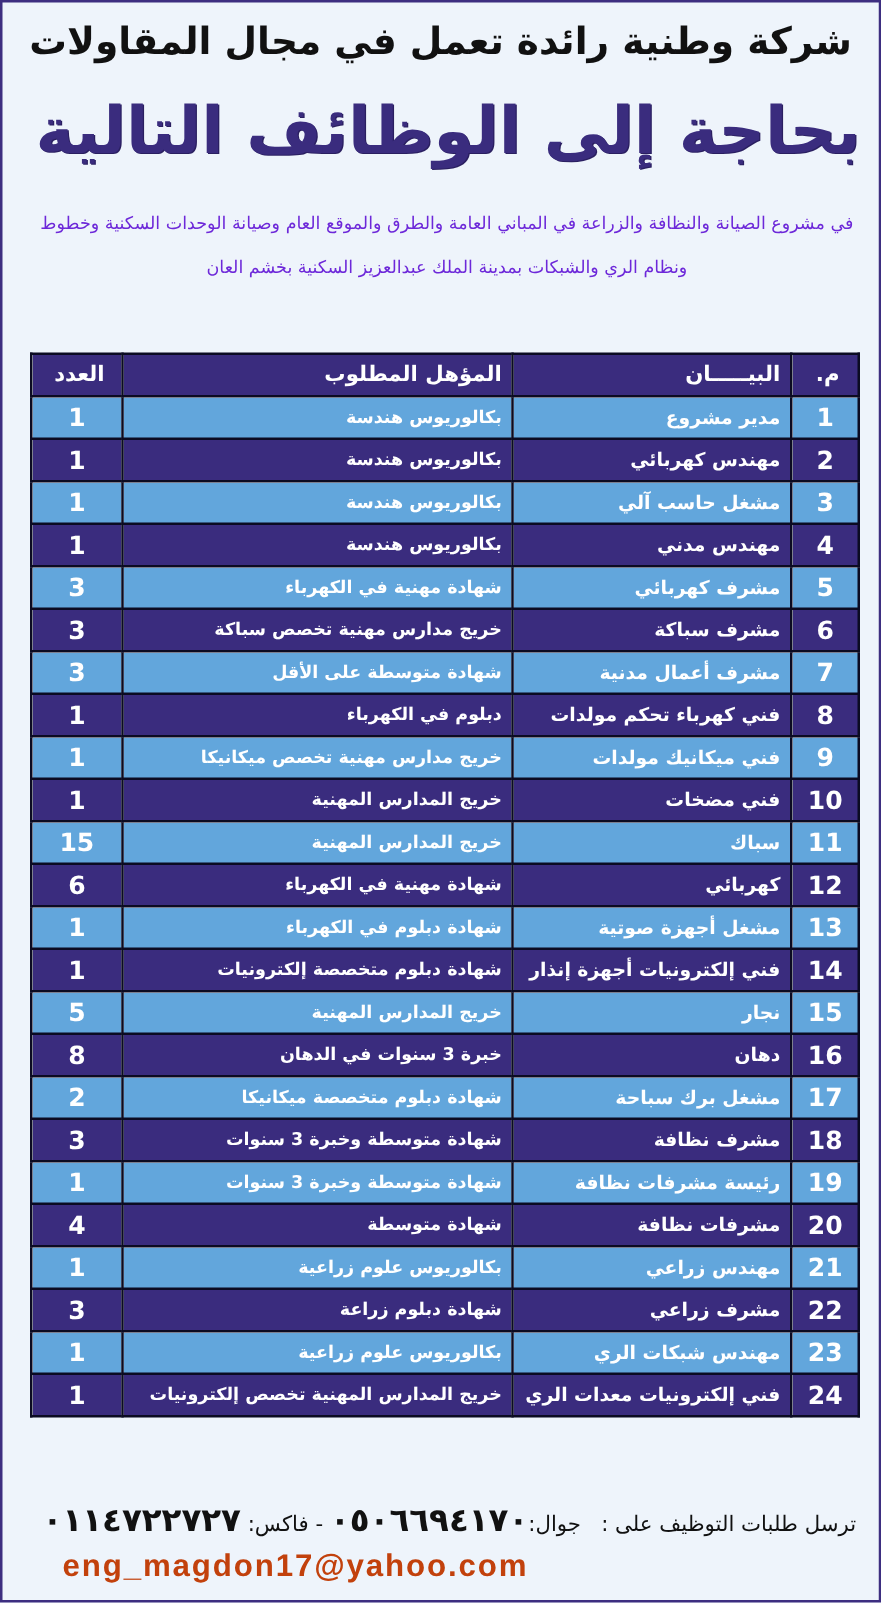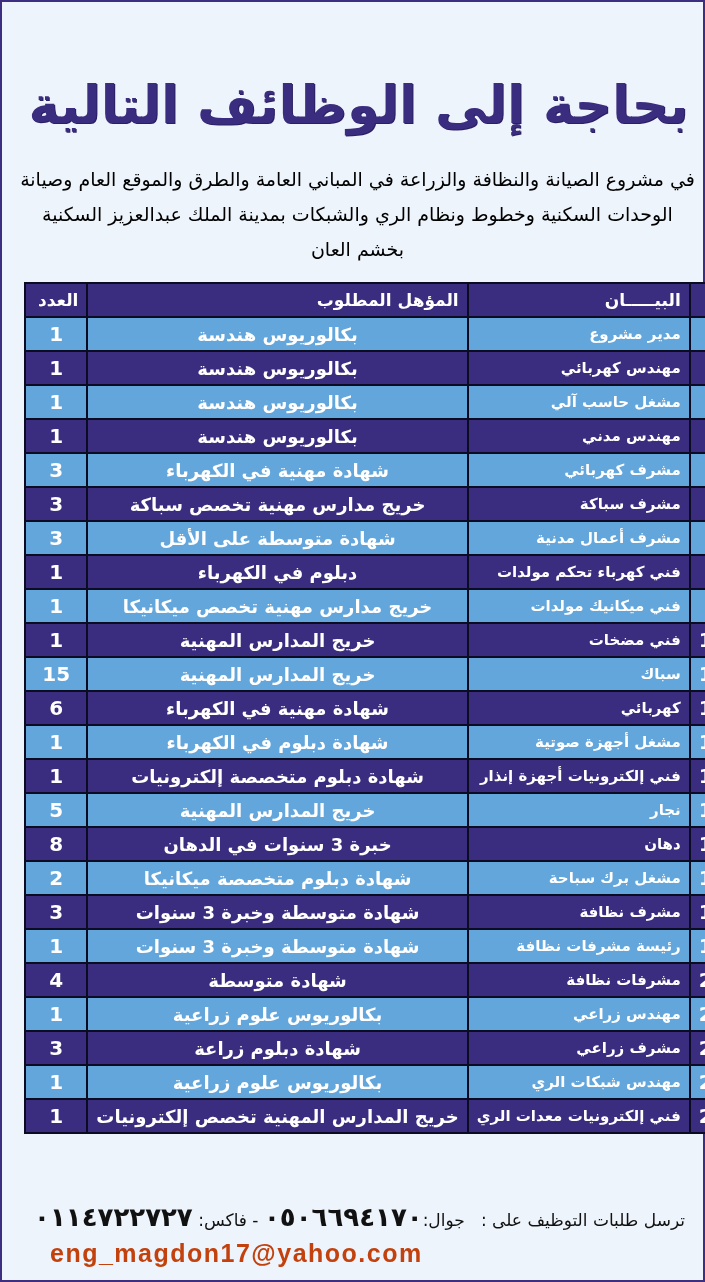--- a/index.html
+++ b/index.html
@@ -24,21 +24,21 @@
   .subheadline {
     position: absolute; left: 12px; right: 0; top: 68px;
     text-align: center;
     font-size: 52px; font-weight: bold; color: #3a2c7e;
     line-height: 70px;
     text-shadow: 1px 1px 0 #2a1f60;
   }
   .intro {
     position: absolute; left: 18px; right: 8px; top: 160px;
     text-align: center;
-    font-size: 19px; color: #000000; line-height: 35px;
+    font-size: 14px; color: #6d28d9; line-height: 35px;
   }
   table.jobs {
     position: absolute; left: 22px; top: 280px;
     width: 664px;
     border-collapse: collapse;
     direction: rtl;
     border: 2px solid #0b0b22;
   }
   table.jobs th, table.jobs td {
     border: 2px solid #0b0b22;
@@ -46,41 +46,42 @@
     font-weight: bold; color: #ffffff;
     white-space: nowrap; overflow: hidden;
   }
   table.jobs th { background: #3a2c7e; font-size: 17px; text-align: right; padding-left: 12px; }
   table.jobs th.c-num { text-align: center; }
   table.jobs th.c-count { text-align: center; }
   tr.dark td { background: #3a2c7e; }
   tr.light td { background: #62a6dc; }
   td.c-num { width: 38px; text-align: center; font-size: 20px; }
   td.c-desc { width: 205px; text-align: right; font-size: 15px; font-weight: normal; margin-left: 31px; }
-  td.c-qual { width: 298px; text-align: center; font-size: 18px; }
+  td.c-qual { width: 298px; text-align: right; font-size: 14px; }
   td.c-count { width: 58px; text-align: center; font-size: 20px; }
   .contact {
     position: absolute; right: 18px; left: 24px; top: 1200px;
     font-size: 17px; color: #111;
     direction: rtl; text-align: right;
     white-space: nowrap;
   }
   .contact .num { font-size: 26px; font-weight: bold; letter-spacing: 1px; }
   .email {
     position: absolute; left: 48px; top: 1237px;
     font-family: "Liberation Sans", sans-serif;
     font-size: 25px; font-weight: bold; color: #c2410c;
     letter-spacing: 1.5px; direction: ltr;
   }
 </style>
 </head>
 <body>
 
 <div class="page">
 
+  <div class="headline">شركة وطنية رائدة تعمل في مجال المقاولات</div>
   <div class="subheadline">بحاجة إلى الوظائف التالية</div>
   <div class="intro">في مشروع الصيانة والنظافة والزراعة في المباني العامة والطرق والموقع العام وصيانة الوحدات السكنية وخطوط ونظام الري والشبكات بمدينة الملك عبدالعزيز السكنية بخشم العان</div>
 
   <table class="jobs">
     <thead>
       <tr>
         <th class="c-num">م.</th>
         <th>البيـــــان</th>
         <th>المؤهل المطلوب</th>
         <th class="c-count">العدد</th>

